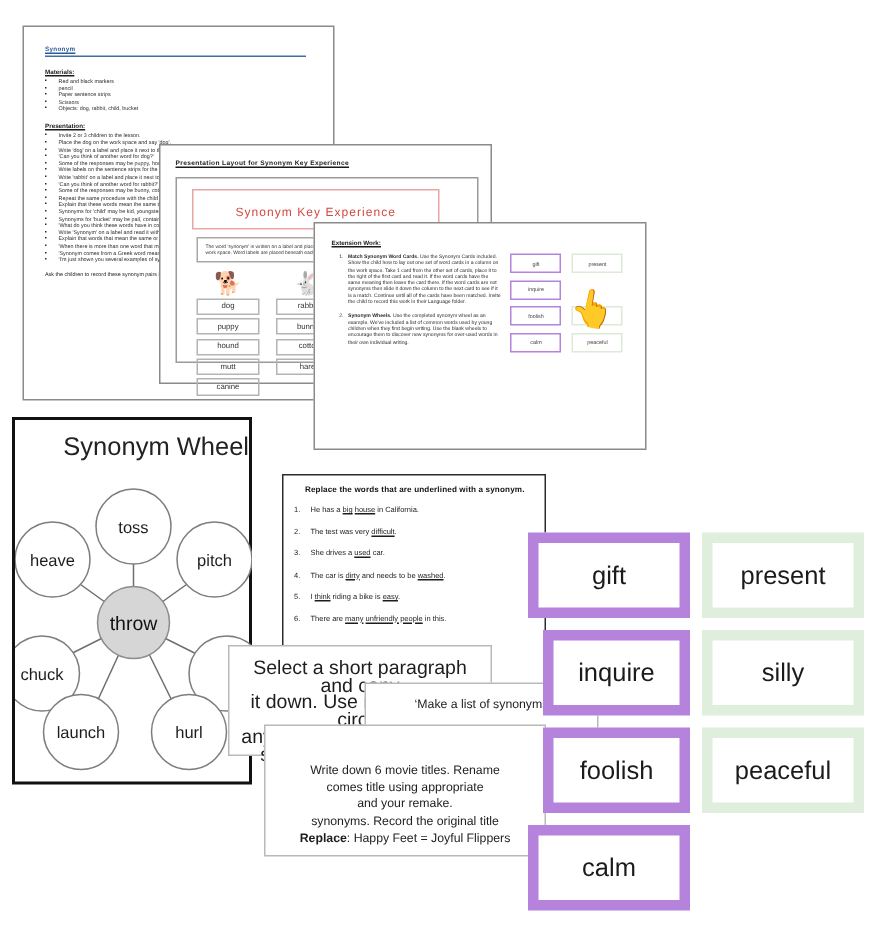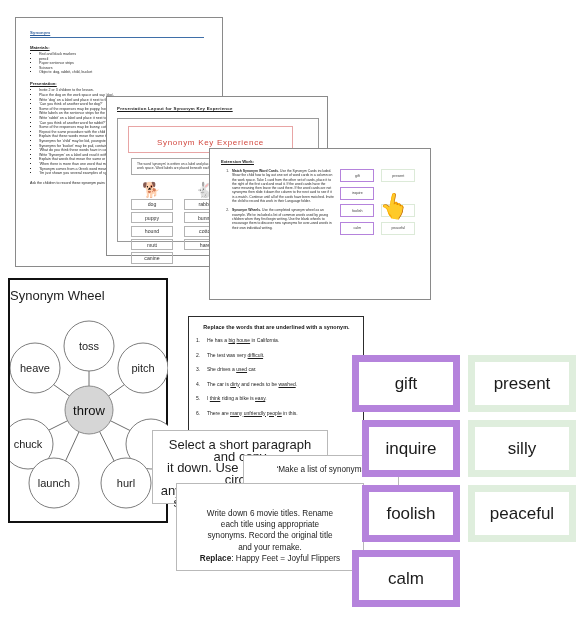--- a/index.html
+++ b/index.html
@@ -46,21 +46,21 @@
   #doc3 .mc{width:34px;height:13px;box-sizing:border-box;display:flex;align-items:center;justify-content:center;
            font-size:3.6px;color:#444;background:#fff;}
   #doc3 .mc.p{border:1.6px solid #b583dc;}
   #doc3 .mc.g{border:1.6px solid #dcead8;}
   #doc3 .mc.blank{border-color:transparent;}
   #doc3 .hand{position:absolute;left:40px;top:26px;font-size:24px;line-height:24px;
               transform:rotate(12deg);}
 
   
   #wheel{left:8px;top:278px;width:160px;height:245px;border:2px solid #111;}
-  #wheel .wttl{text-align:left;font-size:13px;margin:8px 0 2px 0;color:#222;}
+  #wheel .wttl{text-align:right;font-size:17px;margin:8px 0 2px 0;color:#222;}
   #wheel svg{display:block;}
   .wcirc{fill:#fff;stroke:#7d7d7d;stroke-width:1;}
   .wcent{fill:#d6d6d6;stroke:#8b8b8b;stroke-width:1;}
   .wspoke{stroke:#6e6e6e;stroke-width:1;}
   .wtxt{font-family:"Liberation Sans",sans-serif;font-size:11px;fill:#1d1d1d;text-anchor:middle;}
   .wtxtc{font-family:"Liberation Sans",sans-serif;font-size:13px;fill:#111;text-anchor:middle;}
 
   
   #ws{left:188px;top:316px;width:176px;height:186px;border:1px solid #2c2c2c;padding:7px 6px 0 7px;}
   #ws .wsh{font-size:5.4px;font-weight:bold;text-align:center;color:#111;margin-bottom:7px;letter-spacing:.1px;}
@@ -254,23 +254,23 @@
   <div>synonyms for. Note the synonyms</div>
   <div>above the words.</div>
 </div>
 
 <div class="task" id="task2">
   <div>‘Make a list of synonyms</div>
 </div>
 
 <div class="task" id="task3">
   <div>Write down 6 movie titles. Rename</div>
-  <div>each title using appropriate</div>
+  <div>comes title using appropriate</div>
+  <div>and your remake.</div>
   <div>synonyms. Record the original title</div>
-  <div>and your remake.</div>
   <div><b>Replace</b><span>: Happy Feet = Joyful Flippers</span></div>
 </div>
 
 <div class="bigwrap">
   <div class="bigcol left">
     <div class="bigcard p">gift</div>
     <div class="bigcard p offset">inquire</div>
     <div class="bigcard p offset">foolish</div>
     <div class="bigcard p">calm</div>
   </div>

